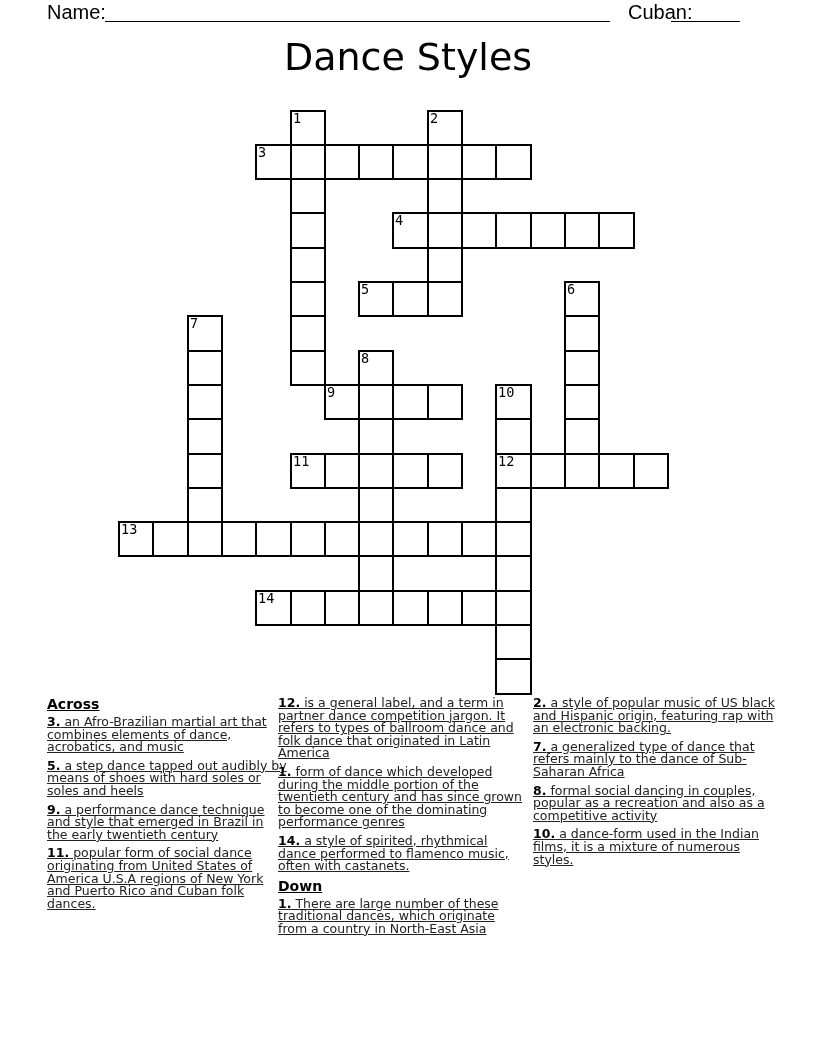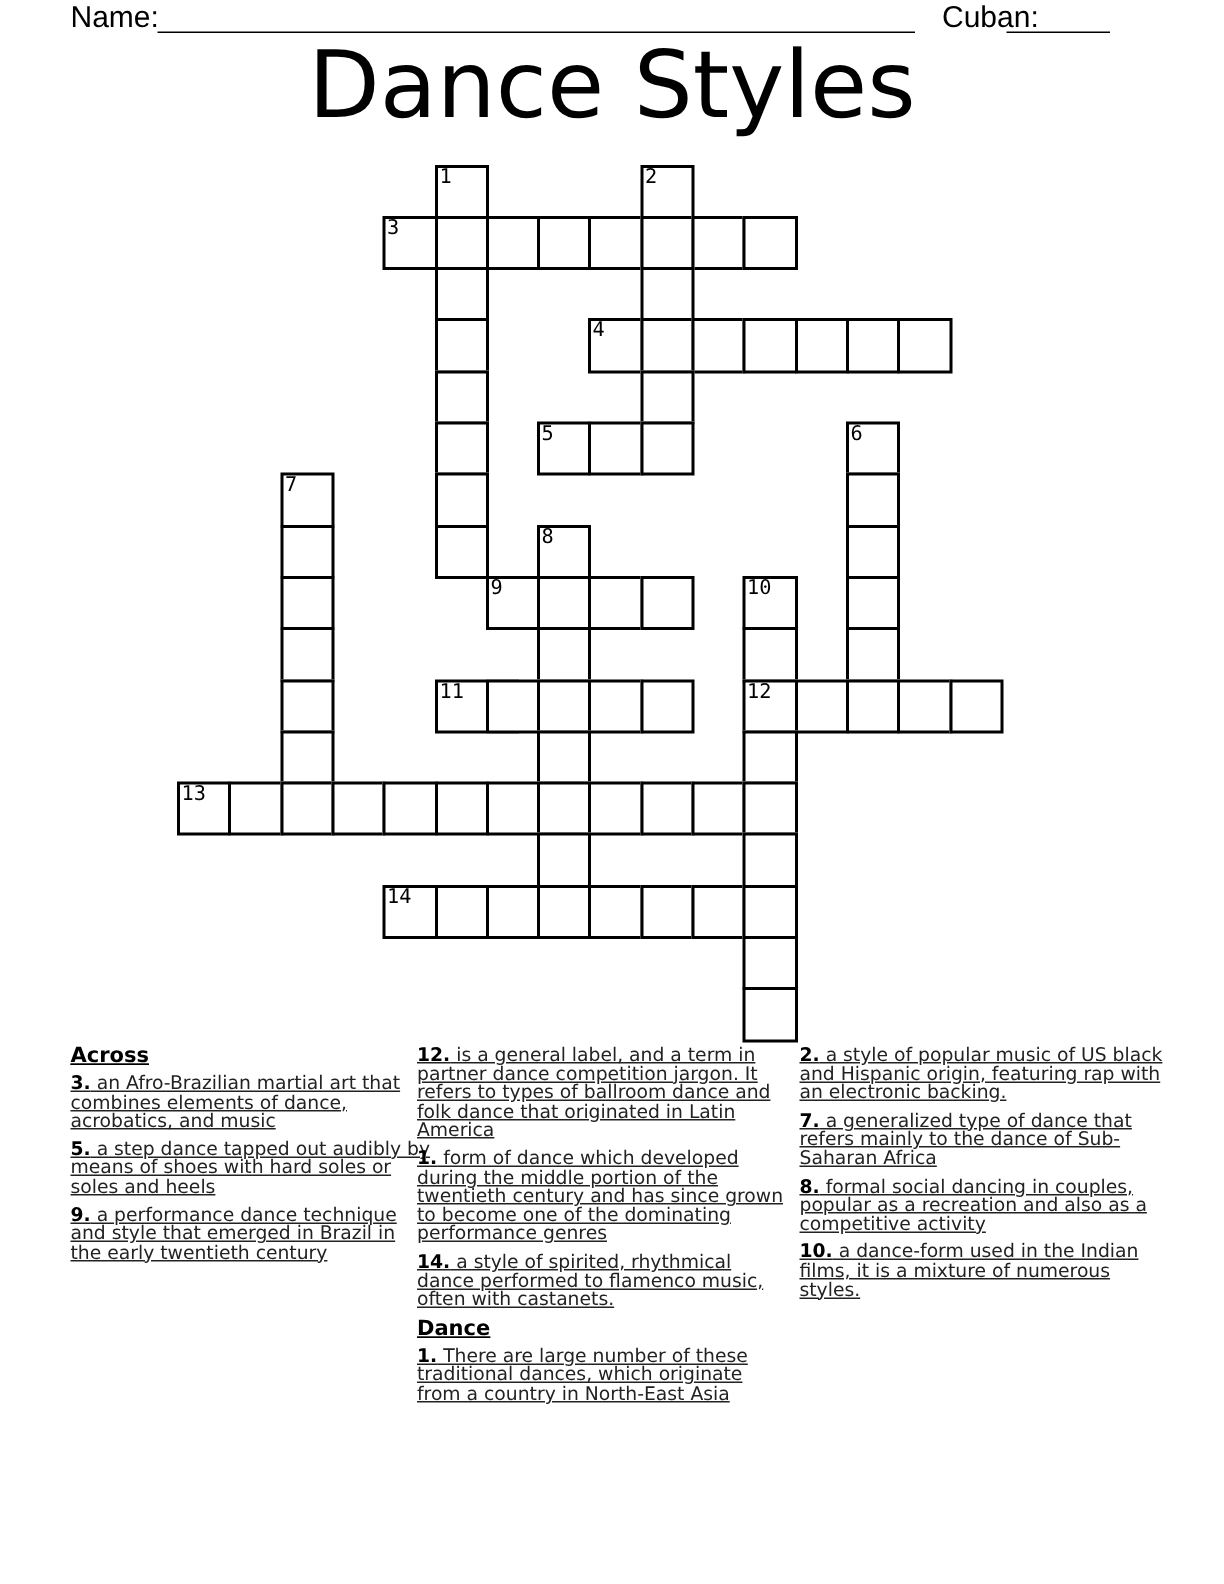--- a/index.html
+++ b/index.html
@@ -10,21 +10,21 @@
   .hdr-label{position:absolute;font-family:"Liberation Sans","DejaVu Sans",sans-serif;
              font-size:20px;line-height:16px;color:#000;}
   #name-label{left:47px;top:4px;}
   #date-label{left:628px;top:4px;}
   .writein{position:absolute;height:0;border-bottom:1.5px solid #000;}
   #name-line{left:105px;top:21px;width:505px;}
   #date-line{left:671px;top:21px;width:69px;}
 
   
   .title{position:absolute;left:0;right:0;top:28px;margin:0;text-align:center;
-         font-family:"DejaVu Sans",sans-serif;font-weight:400;font-size:62px;line-height:58px;}
+         font-family:"DejaVu Sans",sans-serif;font-weight:400;font-size:38px;line-height:58px;}
 
   
   .grid{position:absolute;left:0;top:0;width:816px;height:700px;}
   .cell{position:absolute;box-sizing:border-box;background:#fff;border:2px solid #000;}
   .cellnum{position:absolute;left:1px;top:-1px;
            font-family:"DejaVu Sans Mono","Liberation Mono",monospace;
            font-size:13.5px;line-height:15px;color:#000;}
 
   
   .clue-col{position:absolute;top:697px;font-size:12.5px;line-height:12.6px;color:#222;text-decoration:underline;}
@@ -161,26 +161,27 @@
       <div class="cell" style="left: 495px; top: 590px; width: 37px; height: 36px;"></div>
       <div class="cell" style="left: 495px; top: 624px; width: 37px; height: 36px;"></div>
       <div class="cell" style="left: 495px; top: 658px; width: 37px; height: 37px;"></div>
     </div>
 
   <div class="clue-col" id="clue-col-1">
       <div class="clue-heading">Across</div>
       <div class="clue"><b>3.</b> an Afro-Brazilian martial art that combines elements of dance, acrobatics, and music</div>
       <div class="clue"><b>5.</b> a step dance tapped out audibly by means of shoes with hard soles or soles and heels</div>
       <div class="clue"><b>9.</b> a performance dance technique and style that emerged in Brazil in the early twentieth century</div>
+      <div class="clue"><b>11.</b> popular form of social dance originating from United States of America U.S.A regions of New York and Puerto Rico and Cuban folk dances.</div>
     </div>
   <div class="clue-col" id="clue-col-2">
       <div class="clue"><b>12.</b> is a general label, and a term in partner dance competition jargon. It refers to types of ballroom dance and folk dance that originated in Latin America</div>
       <div class="clue"><b>1.</b> form of dance which developed during the middle portion of the twentieth century and has since grown to become one of the dominating performance genres</div>
       <div class="clue"><b>14.</b> a style of spirited, rhythmical dance performed to flamenco music, often with castanets.</div>
-      <div class="clue-heading">Dance</div>
+      <div class="clue-heading">Down</div>
       <div class="clue"><b>1.</b> There are large number of these traditional dances, which originate from a country in North-East Asia</div>
     </div>
   <div class="clue-col" id="clue-col-3">
       <div class="clue"><b>2.</b> a style of popular music of US black and Hispanic origin, featuring rap with an electronic backing.</div>
       <div class="clue"><b>7.</b> a generalized type of dance that refers mainly to the dance of Sub-Saharan Africa</div>
       <div class="clue"><b>8.</b> formal social dancing in couples, popular as a recreation and also as a competitive activity</div>
       <div class="clue"><b>10.</b> a dance-form used in the Indian films, it is a mixture of numerous styles.</div>
     </div>
 
 </div>

